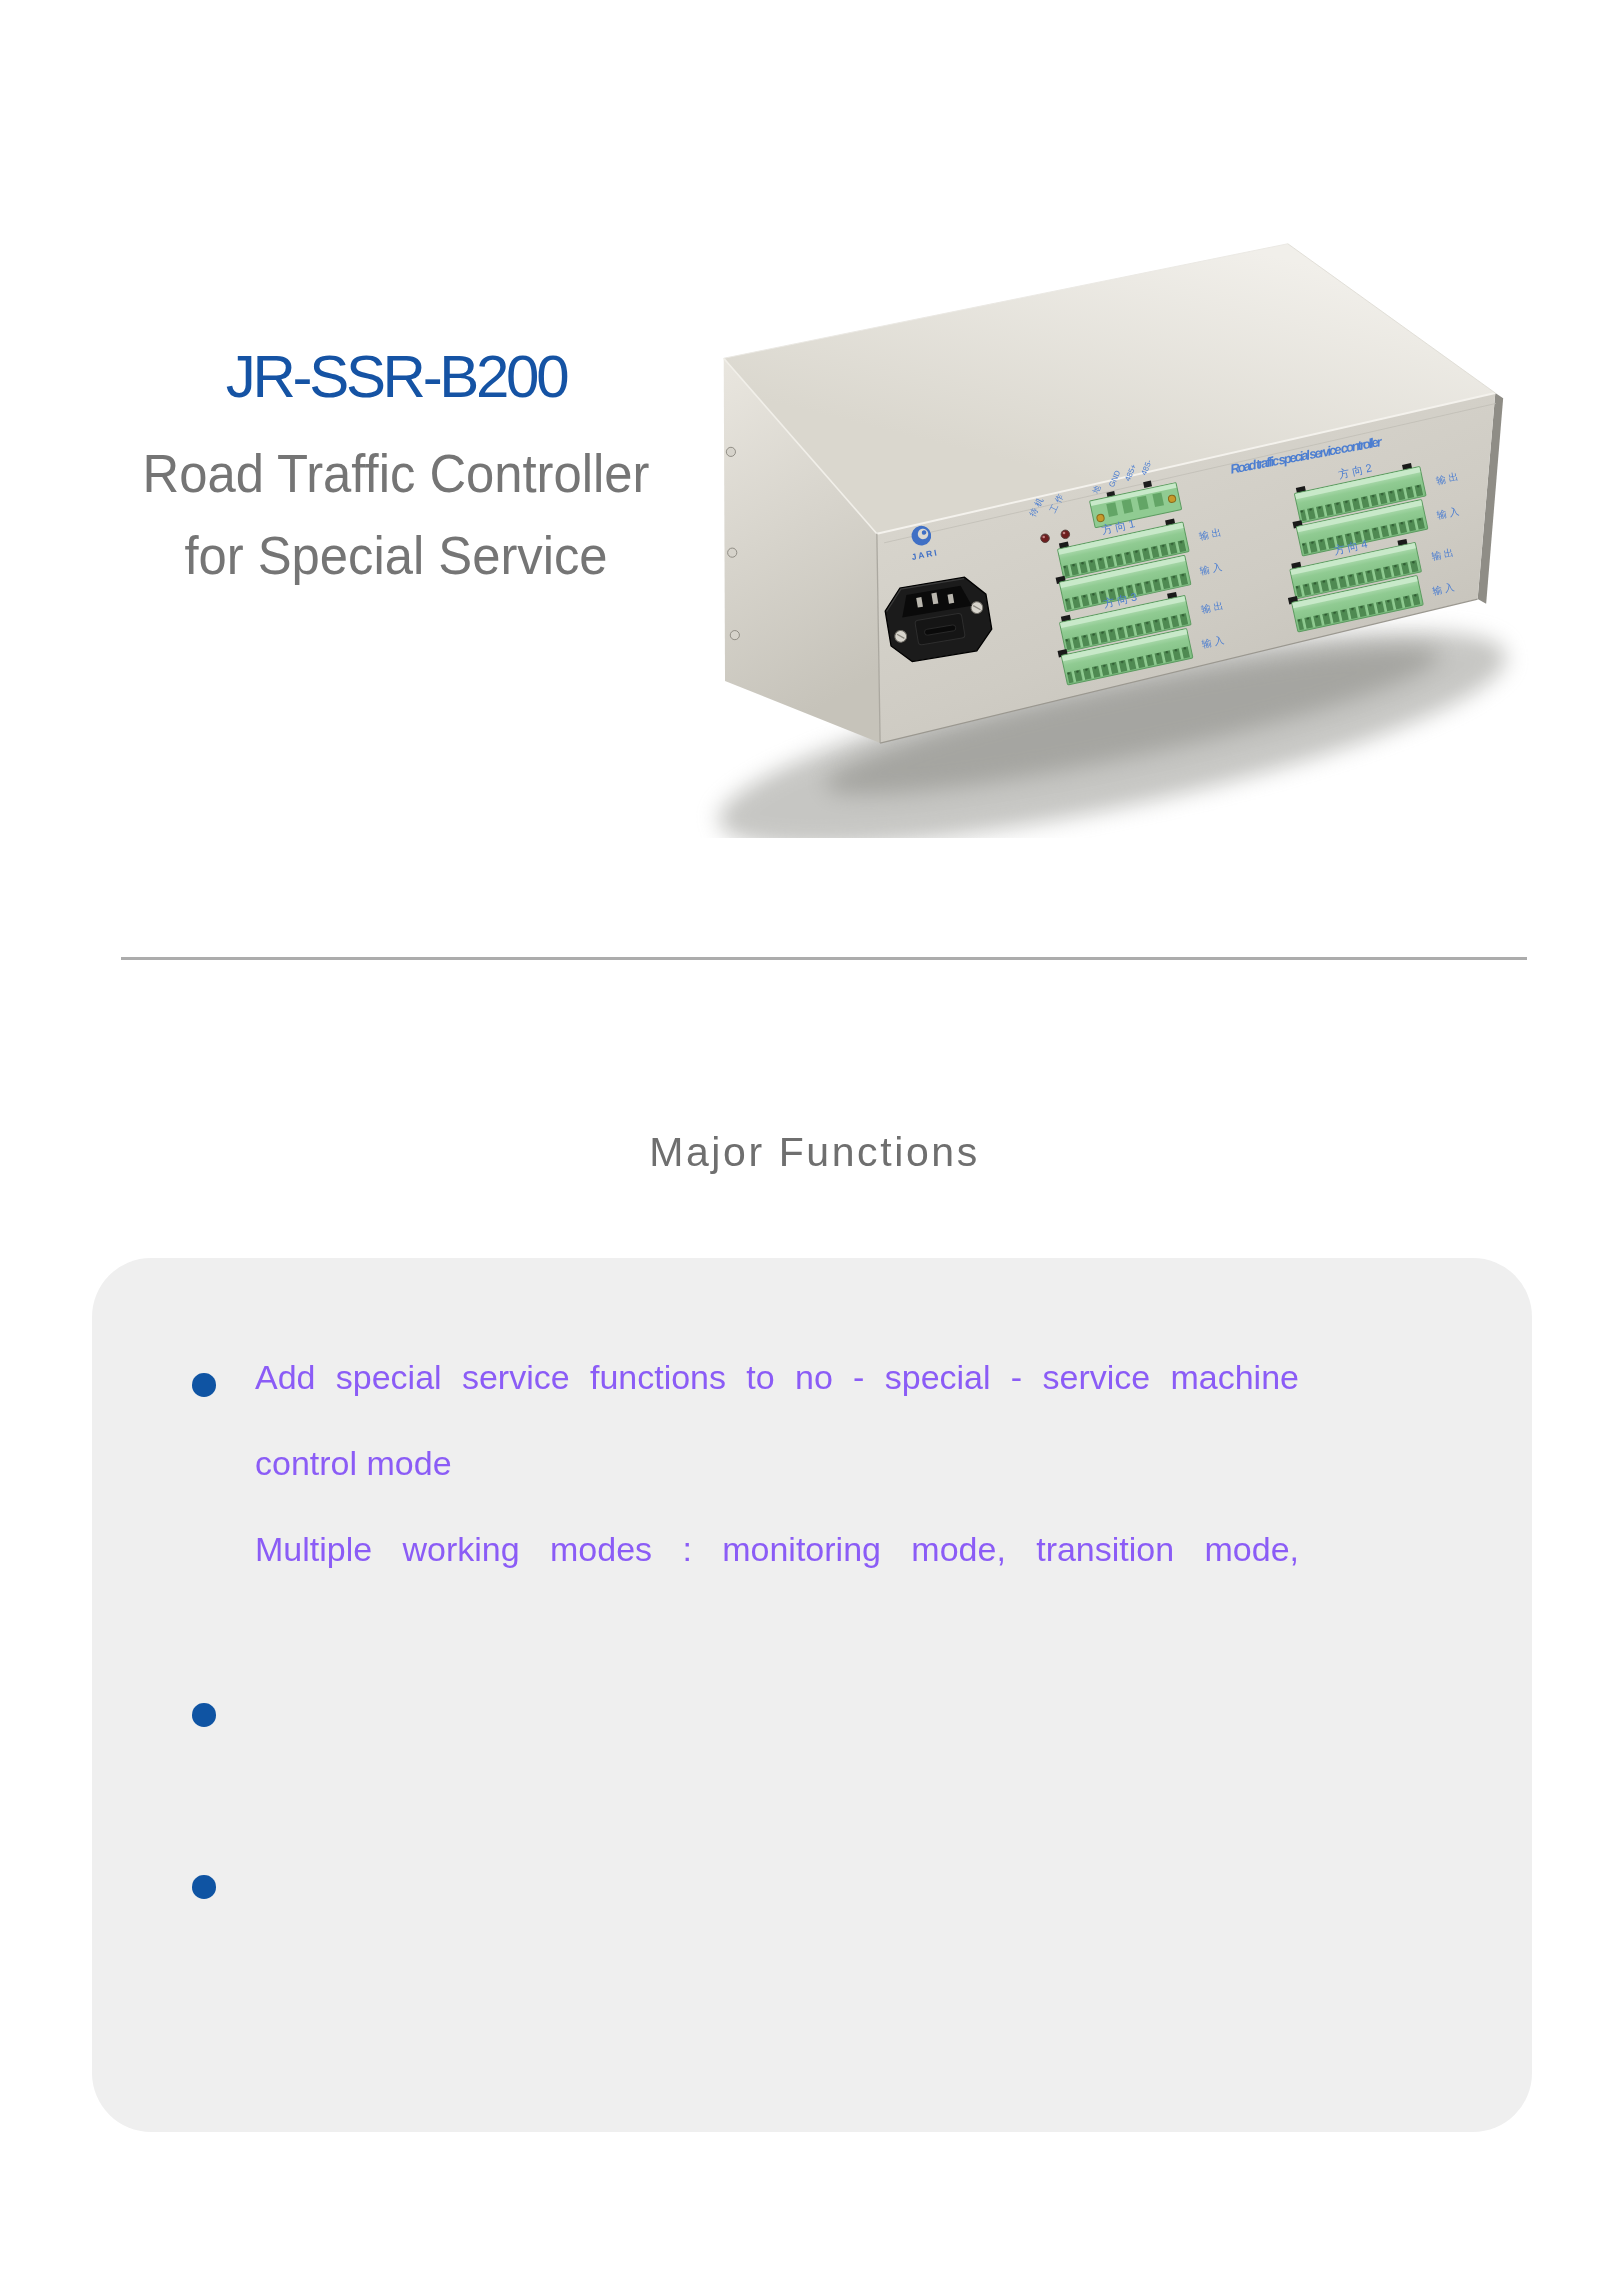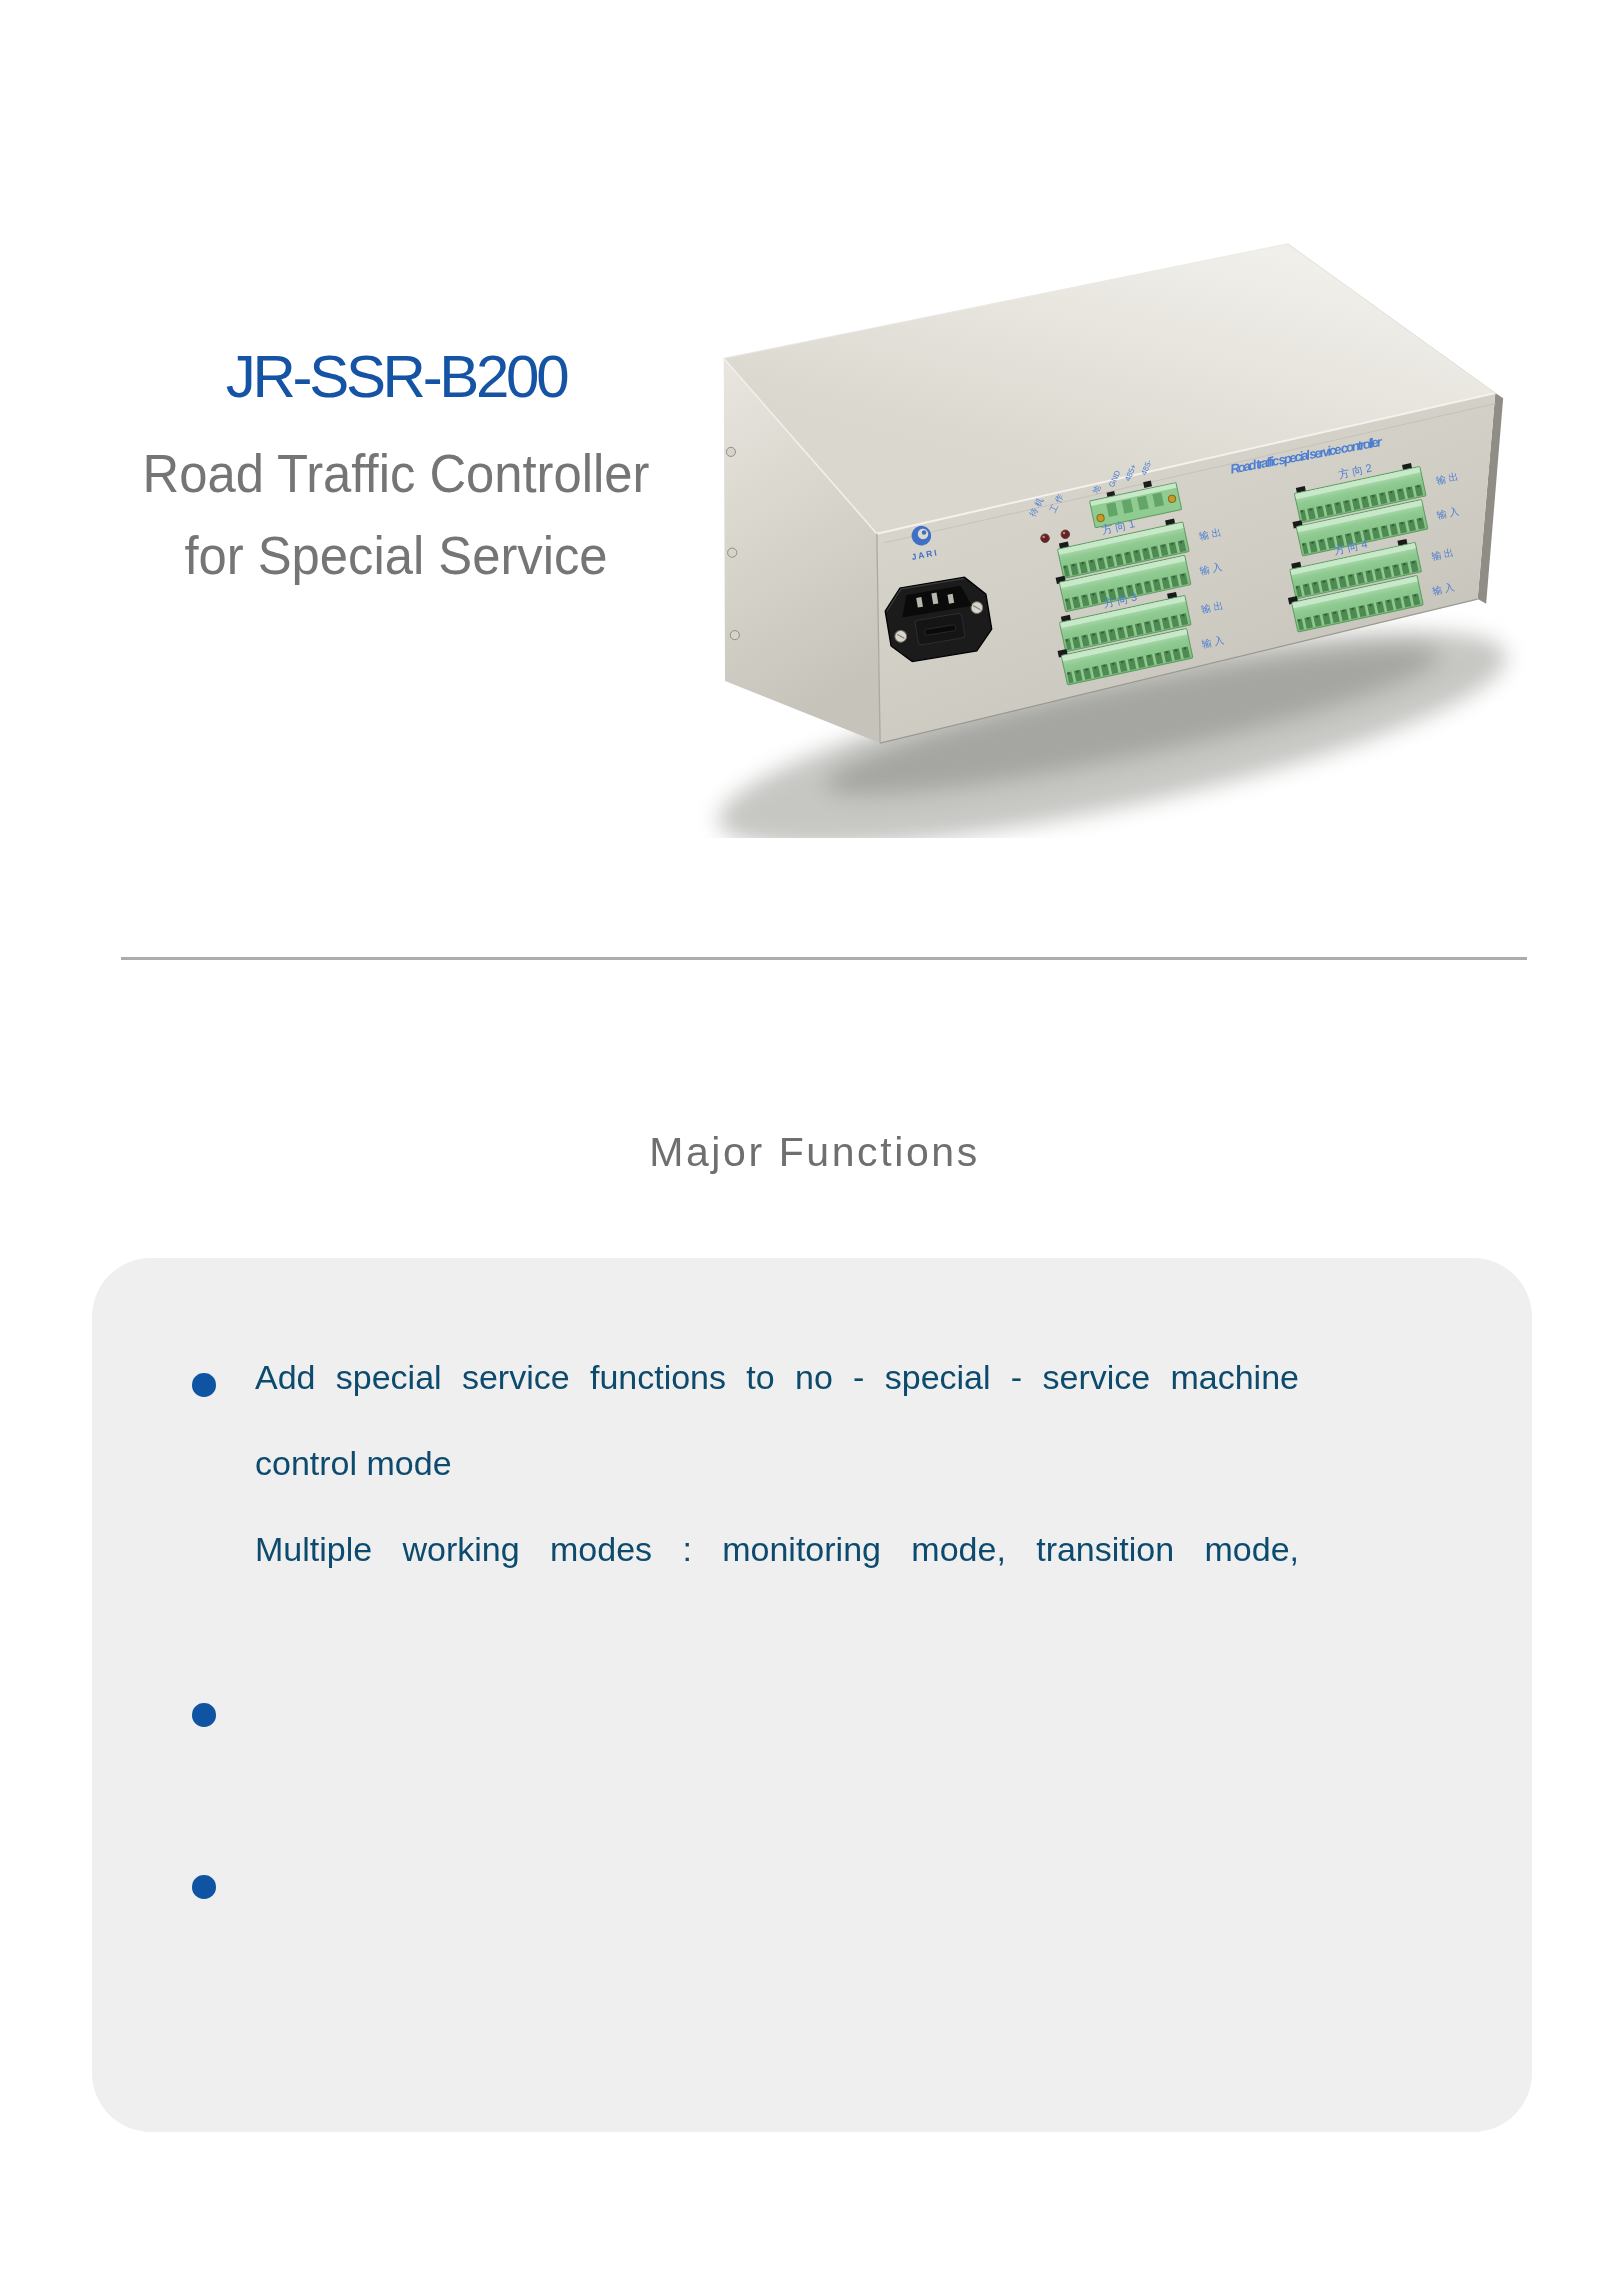--- a/index.html
+++ b/index.html
@@ -23,21 +23,21 @@
 
   
   .heading{position:absolute;left:0;top:1123px;width:1629px;text-align:center;
            font-size:41px;line-height:59px;letter-spacing:2.6px;color:#6F6F6F;}
 
   
   .card{position:absolute;left:92px;top:1258px;width:1440px;height:874px;
         background:#EFEFEF;border-radius:59px;}
   .dot{position:absolute;width:23.6px;height:23.6px;border-radius:50%;background:#0F54A3;left:192px;}
   .dot1{top:1373px;} .dot2{top:1703px;} .dot3{top:1875px;}
-  .lines{position:absolute;left:255px;width:1044px;color:#0c4a6e;font-size:34px;}
+  .lines{position:absolute;left:255px;width:1044px;color:#8b5cf6;font-size:34px;}
   .f1{top:1334px;} .f2{top:1671px;} .f3{top:1843px;}
   .line{line-height:86px;white-space:nowrap;}
   .line.j{white-space:normal;text-align:justify;text-align-last:justify;}
 
   
   .device text{font-family:"Liberation Sans", sans-serif;}
 </style>
 </head>
 <body>
 

